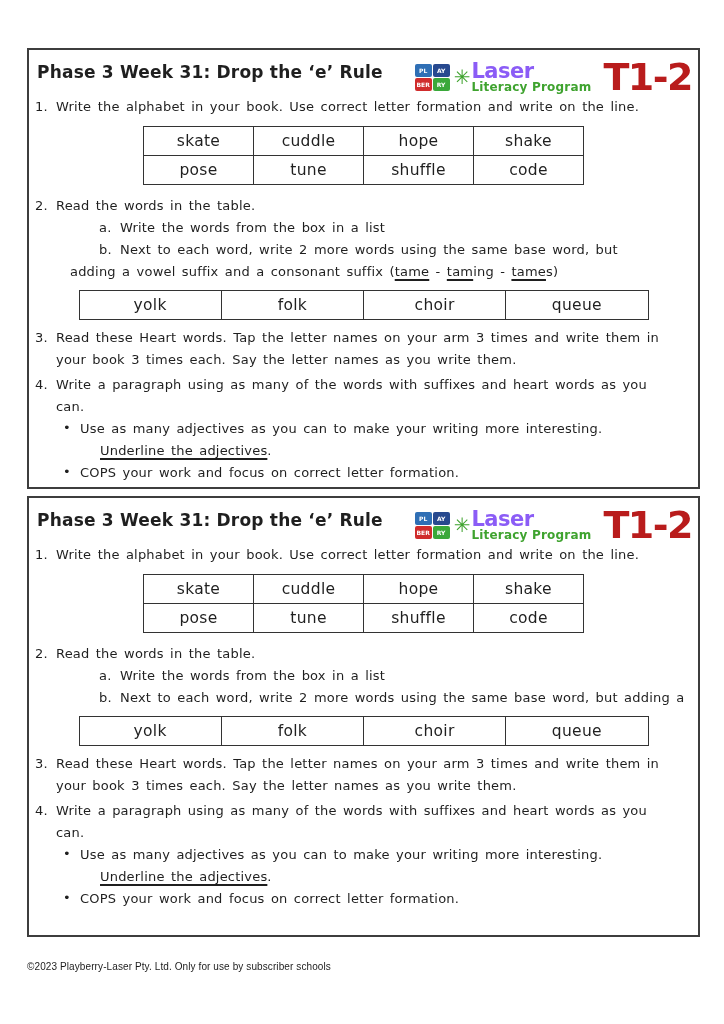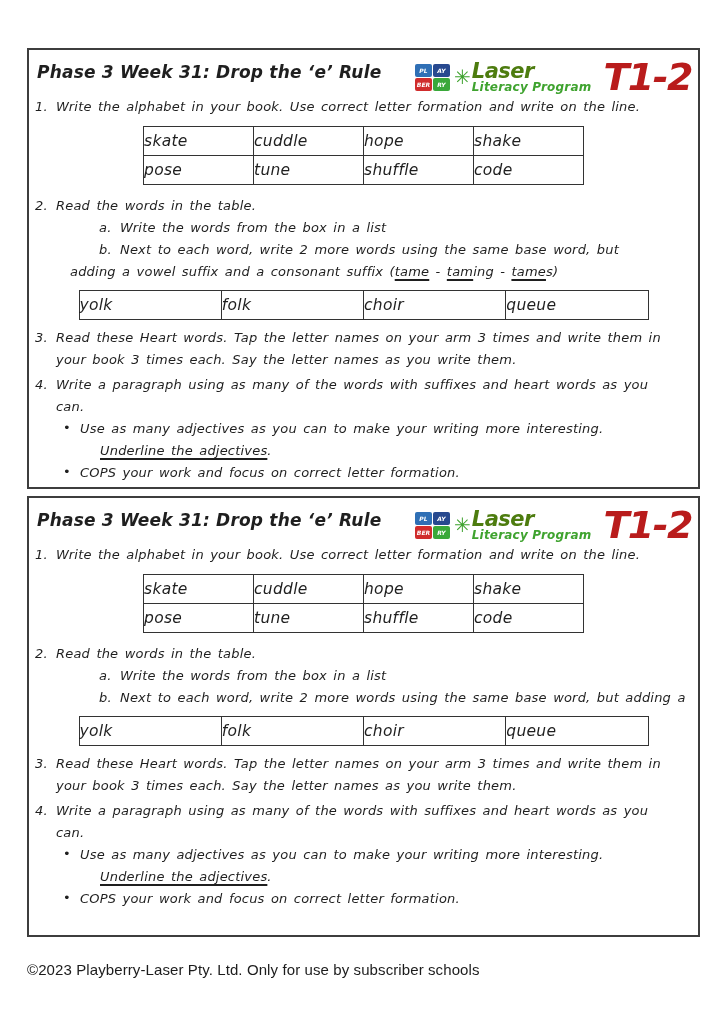--- a/index.html
+++ b/index.html
@@ -1,37 +1,37 @@
 <!DOCTYPE html>
 <html><head>
 <meta charset="utf-8">
 <style>
   * { margin:0; padding:0; box-sizing:border-box; }
   html,body { width:724px; height:1024px; background:#ffffff; }
   body { position:relative; font-family:"DejaVu Sans", sans-serif; color:#1f1f1f; }
 
   .panel {
     position:absolute; left:27px; width:673px; height:441px;
-    border:2px solid #3d3d3d; background:#fff; overflow:hidden;font-style:italic;
+    border:2px solid #3d3d3d; background:#fff; overflow:hidden;
   }
   .panel1 { top:48px; }
   .panel2 { top:496px; }
 
   
   .hdr { display:flex; justify-content:space-between; align-items:flex-start;
          height:46px; padding:8px 6px 0 8px; }
   .title { font-size:17px; font-weight:bold; letter-spacing:0.2px; white-space:nowrap;
            padding-top:4px; }
   .logo { display:flex; align-items:center; gap:2px; }
   .tiles { display:grid; grid-template-columns:17px 17px; grid-auto-rows:13px; gap:1px; }
   .tile  { border-radius:2px; color:#fff; font-size:6px; font-weight:bold;
            display:flex; align-items:center; justify-content:center; overflow:hidden; }
   .star  { font-size:20px; line-height:1; margin:0 -1px 0 2px; }
   .wordblk { display:flex; flex-direction:column; align-items:flex-start; line-height:1; }
-  .wordmark { font-size:21px; font-weight:bold; letter-spacing:-0.5px; color:#4d7c0f; }
+  .wordmark { font-size:21px; font-weight:bold; letter-spacing:-0.5px; color:#8b5cf6; }
   .tagline  { font-size:12px; font-weight:bold; margin-top:-1px; letter-spacing:0.2px; }
   .edition  { font-size:38px; font-weight:800; letter-spacing:-1.5px; color:#b91c1c;
               line-height:1; margin-left:10px; }
 
   
   .line { white-space:nowrap; line-height:22px; font-size:13px; word-spacing:2px;
           letter-spacing:0.2px; }
   .item { position:relative; padding-left:27px; }
   .item > .num { position:absolute; left:6px; top:0; width:20px; }
   .sub  { position:relative; padding-left:91px; }
@@ -40,26 +40,26 @@
   .bul  { position:relative; padding-left:51px; }
   .bul > .mark { position:absolute; left:34px; top:-1px; }
   .bul2 { padding-left:71px; }
 
   .u { text-decoration:underline; text-underline-offset:3px; text-decoration-thickness:1.5px; }
 
   
   table.words { border-collapse:collapse; table-layout:fixed; margin:0 auto; }
   table.t1 { width:441px; margin-top:8px; margin-bottom:10px; }
   table.t2 { width:570px; margin-top:7px; margin-bottom:7px; }
-  table.words td { border:1.5px solid #333; height:29px; 
+  table.words td { border:1.5px solid #333; height:29px; text-align:center;
                    font-size:15.5px; letter-spacing:0.3px; padding:0; }
   .gap3 { margin-top:3px; }
 
   .footer { position:absolute; left:27px; top:961px; font-family:"Liberation Sans", sans-serif;
-            font-size:15px; color:#1c1c1c; letter-spacing:0.1px; }
+            font-size:10px; color:#1c1c1c; letter-spacing:0.1px; }
 </style>
 </head>
 <body>
 
 <div class="panel panel1">
   <div class="hdr">
     <div class="title">Phase 3 Week 31: Drop the ‘e’ Rule</div>
     <div class="logo">
       <div class="tiles">
         <span class="tile" style="background: rgb(47, 111, 181);">PL</span>

